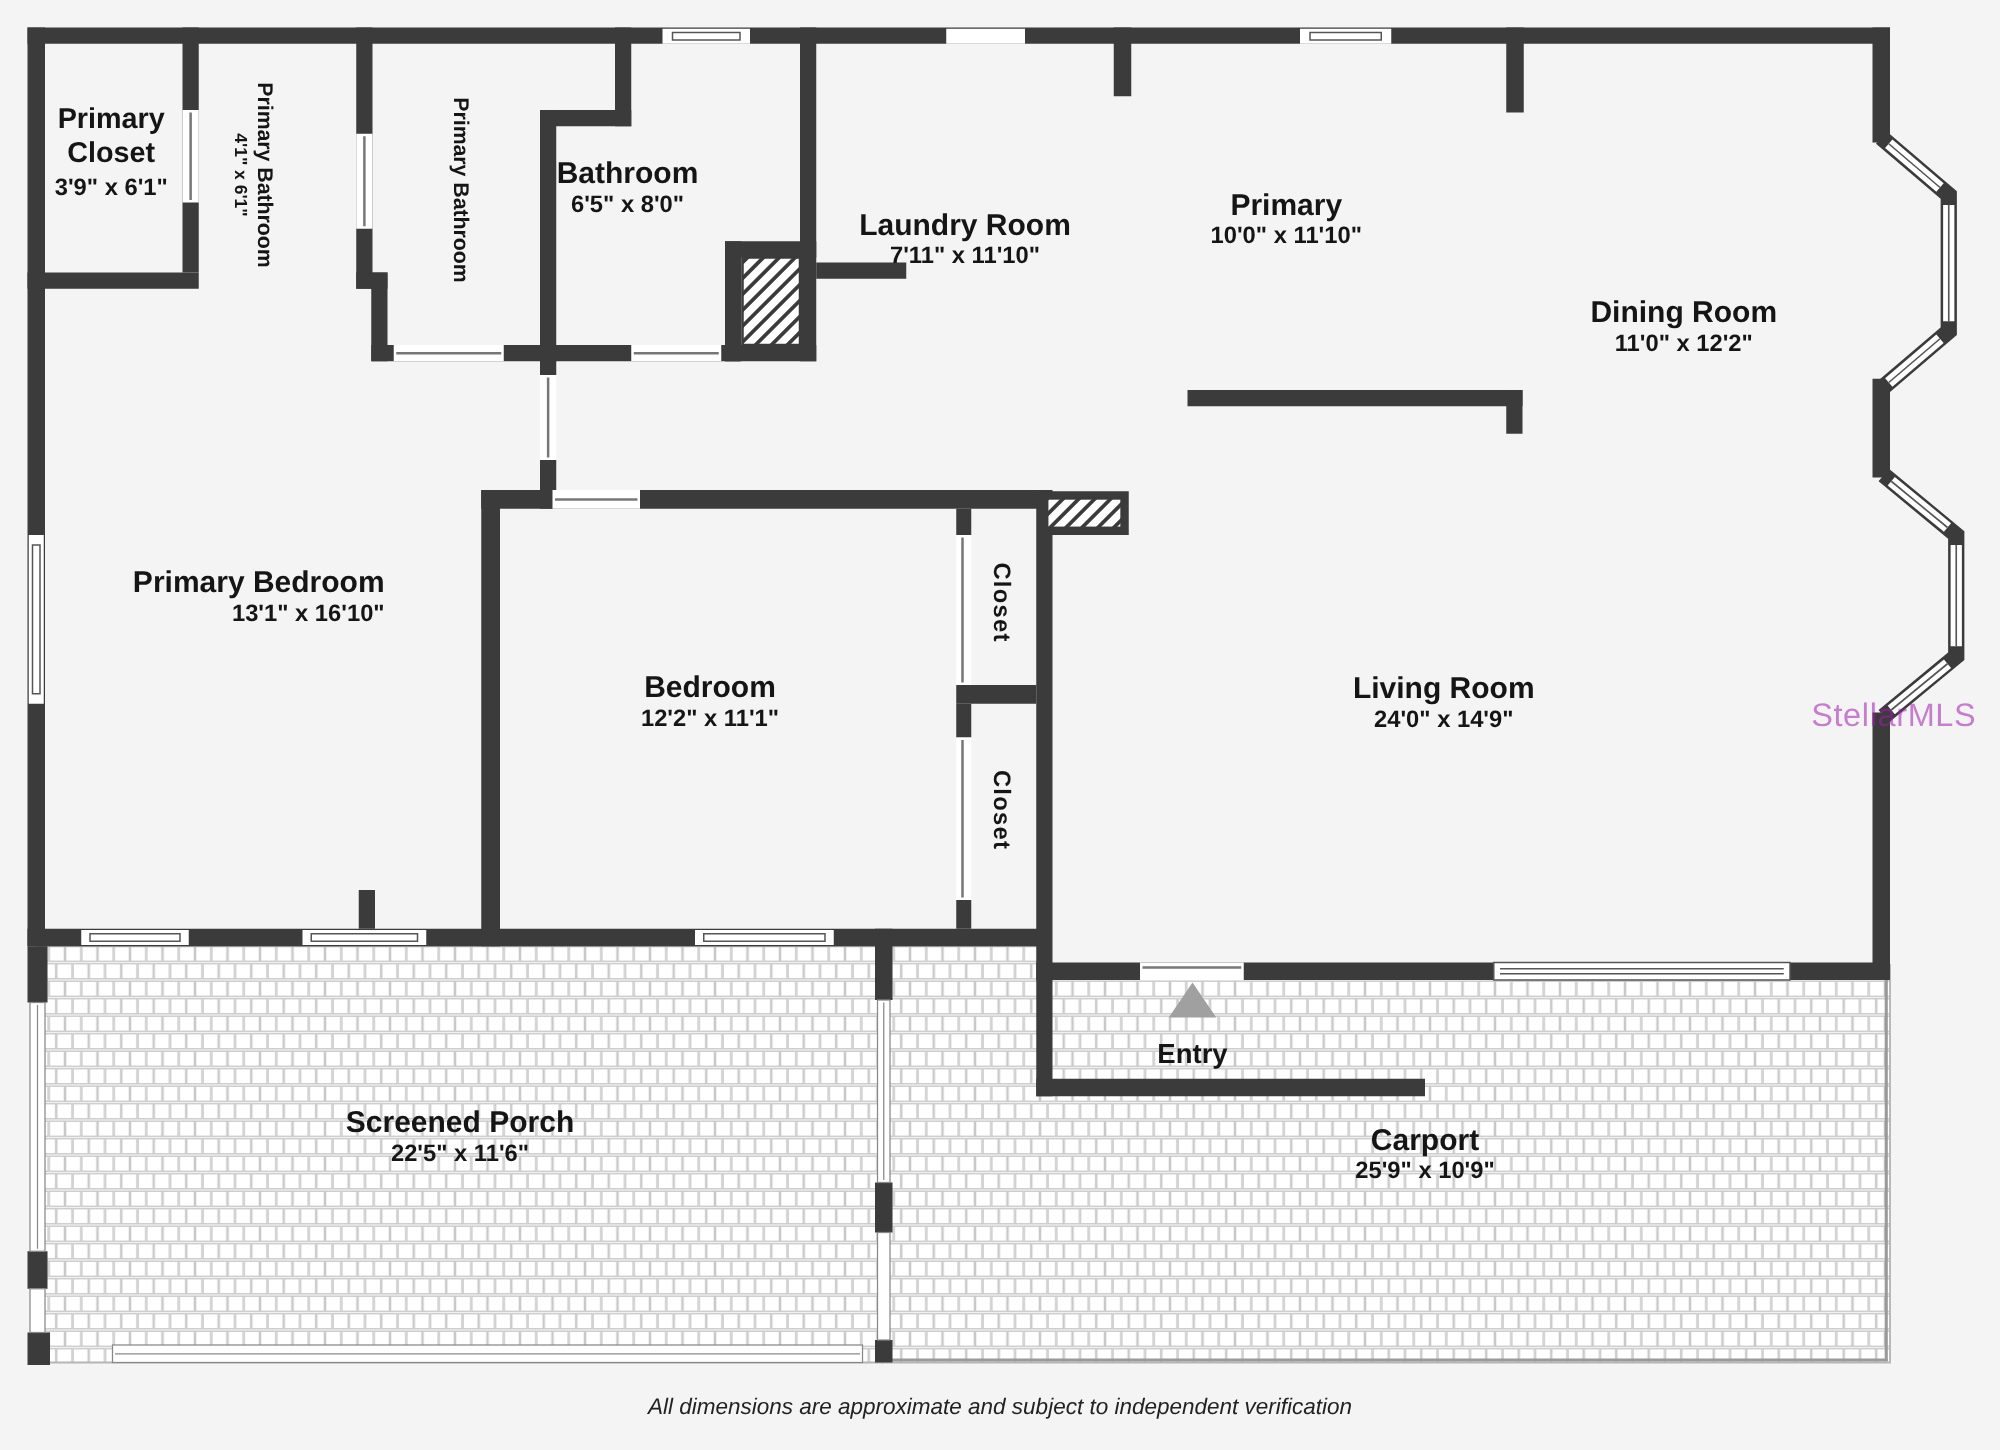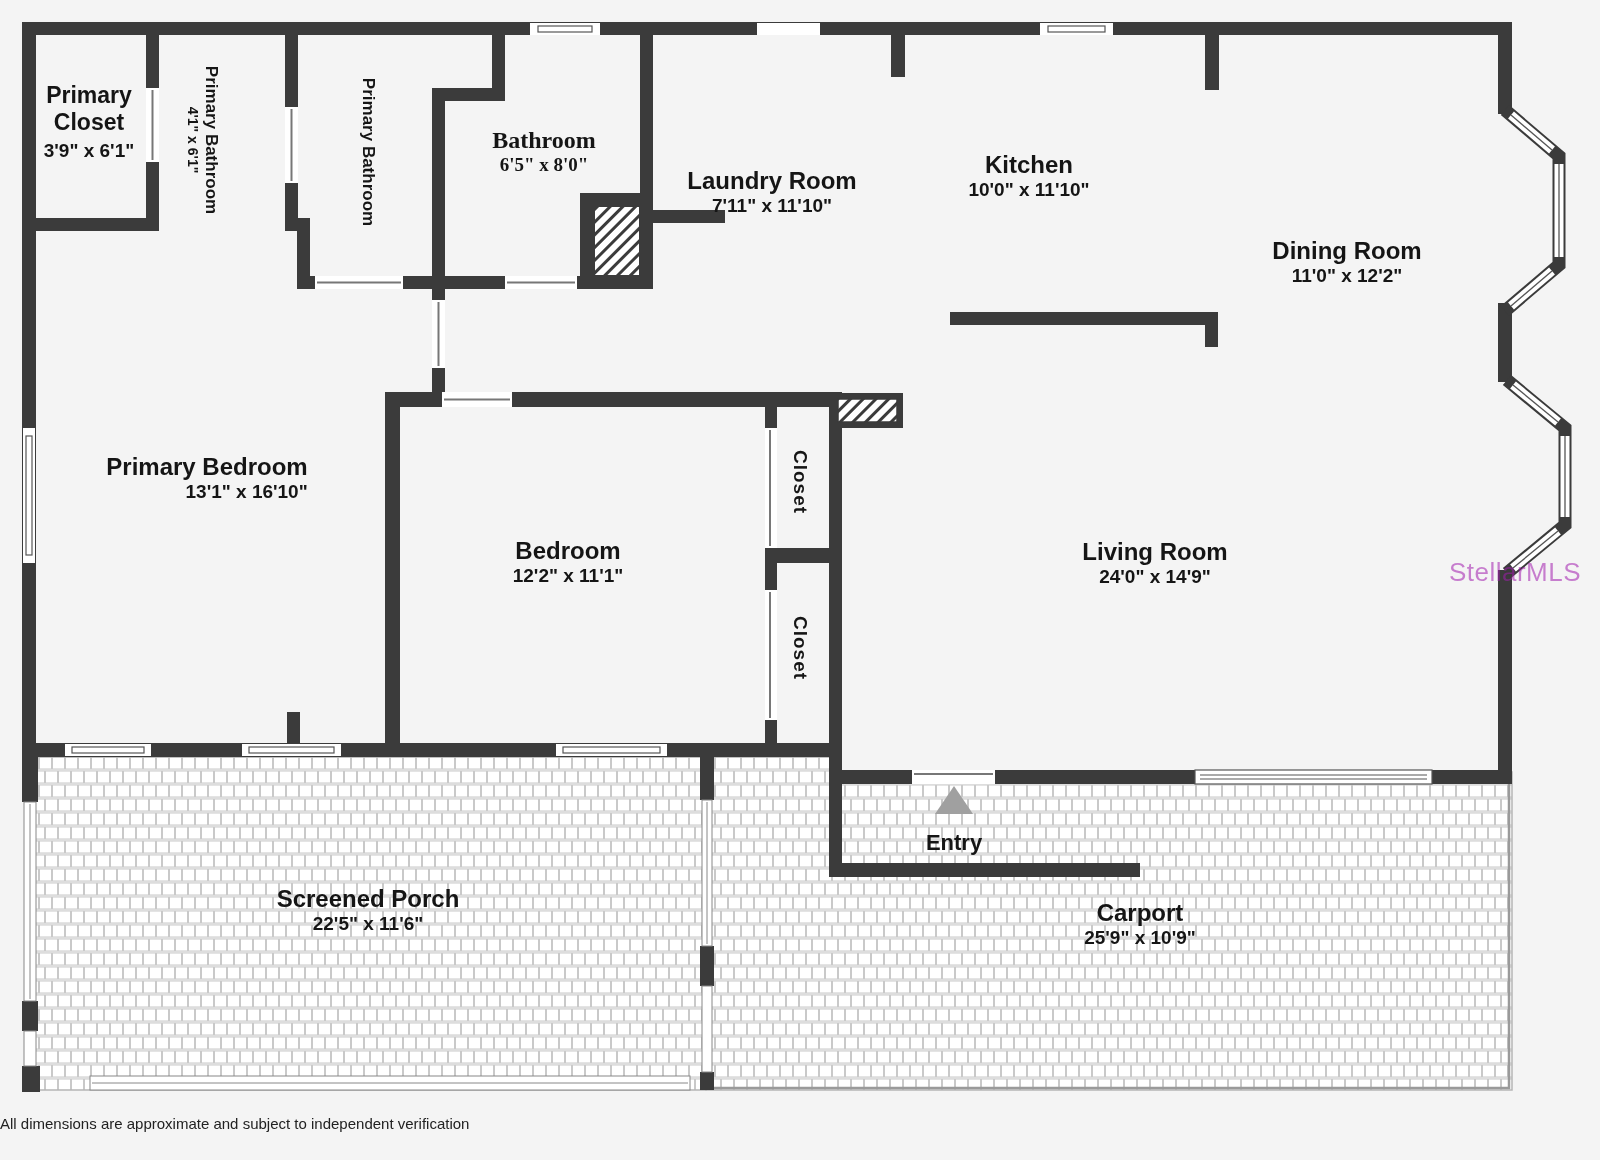--- a/index.html
+++ b/index.html
@@ -19,22 +19,22 @@
   .room-label.rotated .room-name{font-size:17px;}
   .room-label.rotated .room-dims{font-size:14px;}
   .room-label.rotated.closet .room-name{font-size:19px;letter-spacing:1px;}
   .room-label.wrap2 .room-name{white-space:normal;width:122px;margin:4px auto;font-size:23px;}
   .room-label.entry .room-name{font-size:22px;}
   #watermark{
     position:absolute;left:1515px;top:572px;transform:translate(-50%,-50%);
     font-size:26px;color:#a21caf;opacity:.55;z-index:4;letter-spacing:.5px;
   }
   #footer-note{
-    position:absolute;left:0;top:1115px;width:100%;
-    font-size:15px;color:#222;z-index:5;
+    position:absolute;left:0;top:1115px;width:100%;text-align:center;
+    font-size:18px;color:#222;z-index:5;font-style:italic;
   }
 </style>
 </head>
 <body>
 
 <div id="stage">
 
   <svg id="plan-svg" width="1600" height="1160" viewBox="0 0 1600 1160">
     <defs>
       <pattern id="tile" width="26" height="28" patternUnits="userSpaceOnUse">
@@ -212,32 +212,32 @@
 
   <div class="room-label rotated" style="left:203px;top:140px;">
     <div class="room-name">Primary Bathroom</div>
     <div class="room-dims">4'1" x 6'1"</div>
   </div>
 
   <div class="room-label rotated" style="left:368px;top:152px;">
     <div class="room-name">Primary Bathroom</div>
   </div>
 
-  <div class="room-label" style="left:544px;top:151px;font-family:Liberation Serif, serif;">
+  <div class="room-label" style="left:502px;top:151px;">
     <div class="room-name">Bathroom</div>
     <div class="room-dims">6'5" x 8'0"</div>
   </div>
 
   <div class="room-label" style="left:772px;top:192px;">
     <div class="room-name">Laundry Room</div>
     <div class="room-dims">7'11" x 11'10"</div>
   </div>
 
   <div class="room-label" style="left:1029px;top:176px;">
-    <div class="room-name">Kitchen</div>
+    <div class="room-name">Primary</div>
     <div class="room-dims">10'0" x 11'10"</div>
   </div>
 
   <div class="room-label" style="left:1347px;top:226px;margin-top:36px;">
     <div class="room-name">Dining Room</div>
     <div class="room-dims">11'0" x 12'2"</div>
   </div>
 
   <div class="room-label" style="left:207px;top:478px;text-align:right;">
     <div class="room-name">Primary Bedroom</div>

